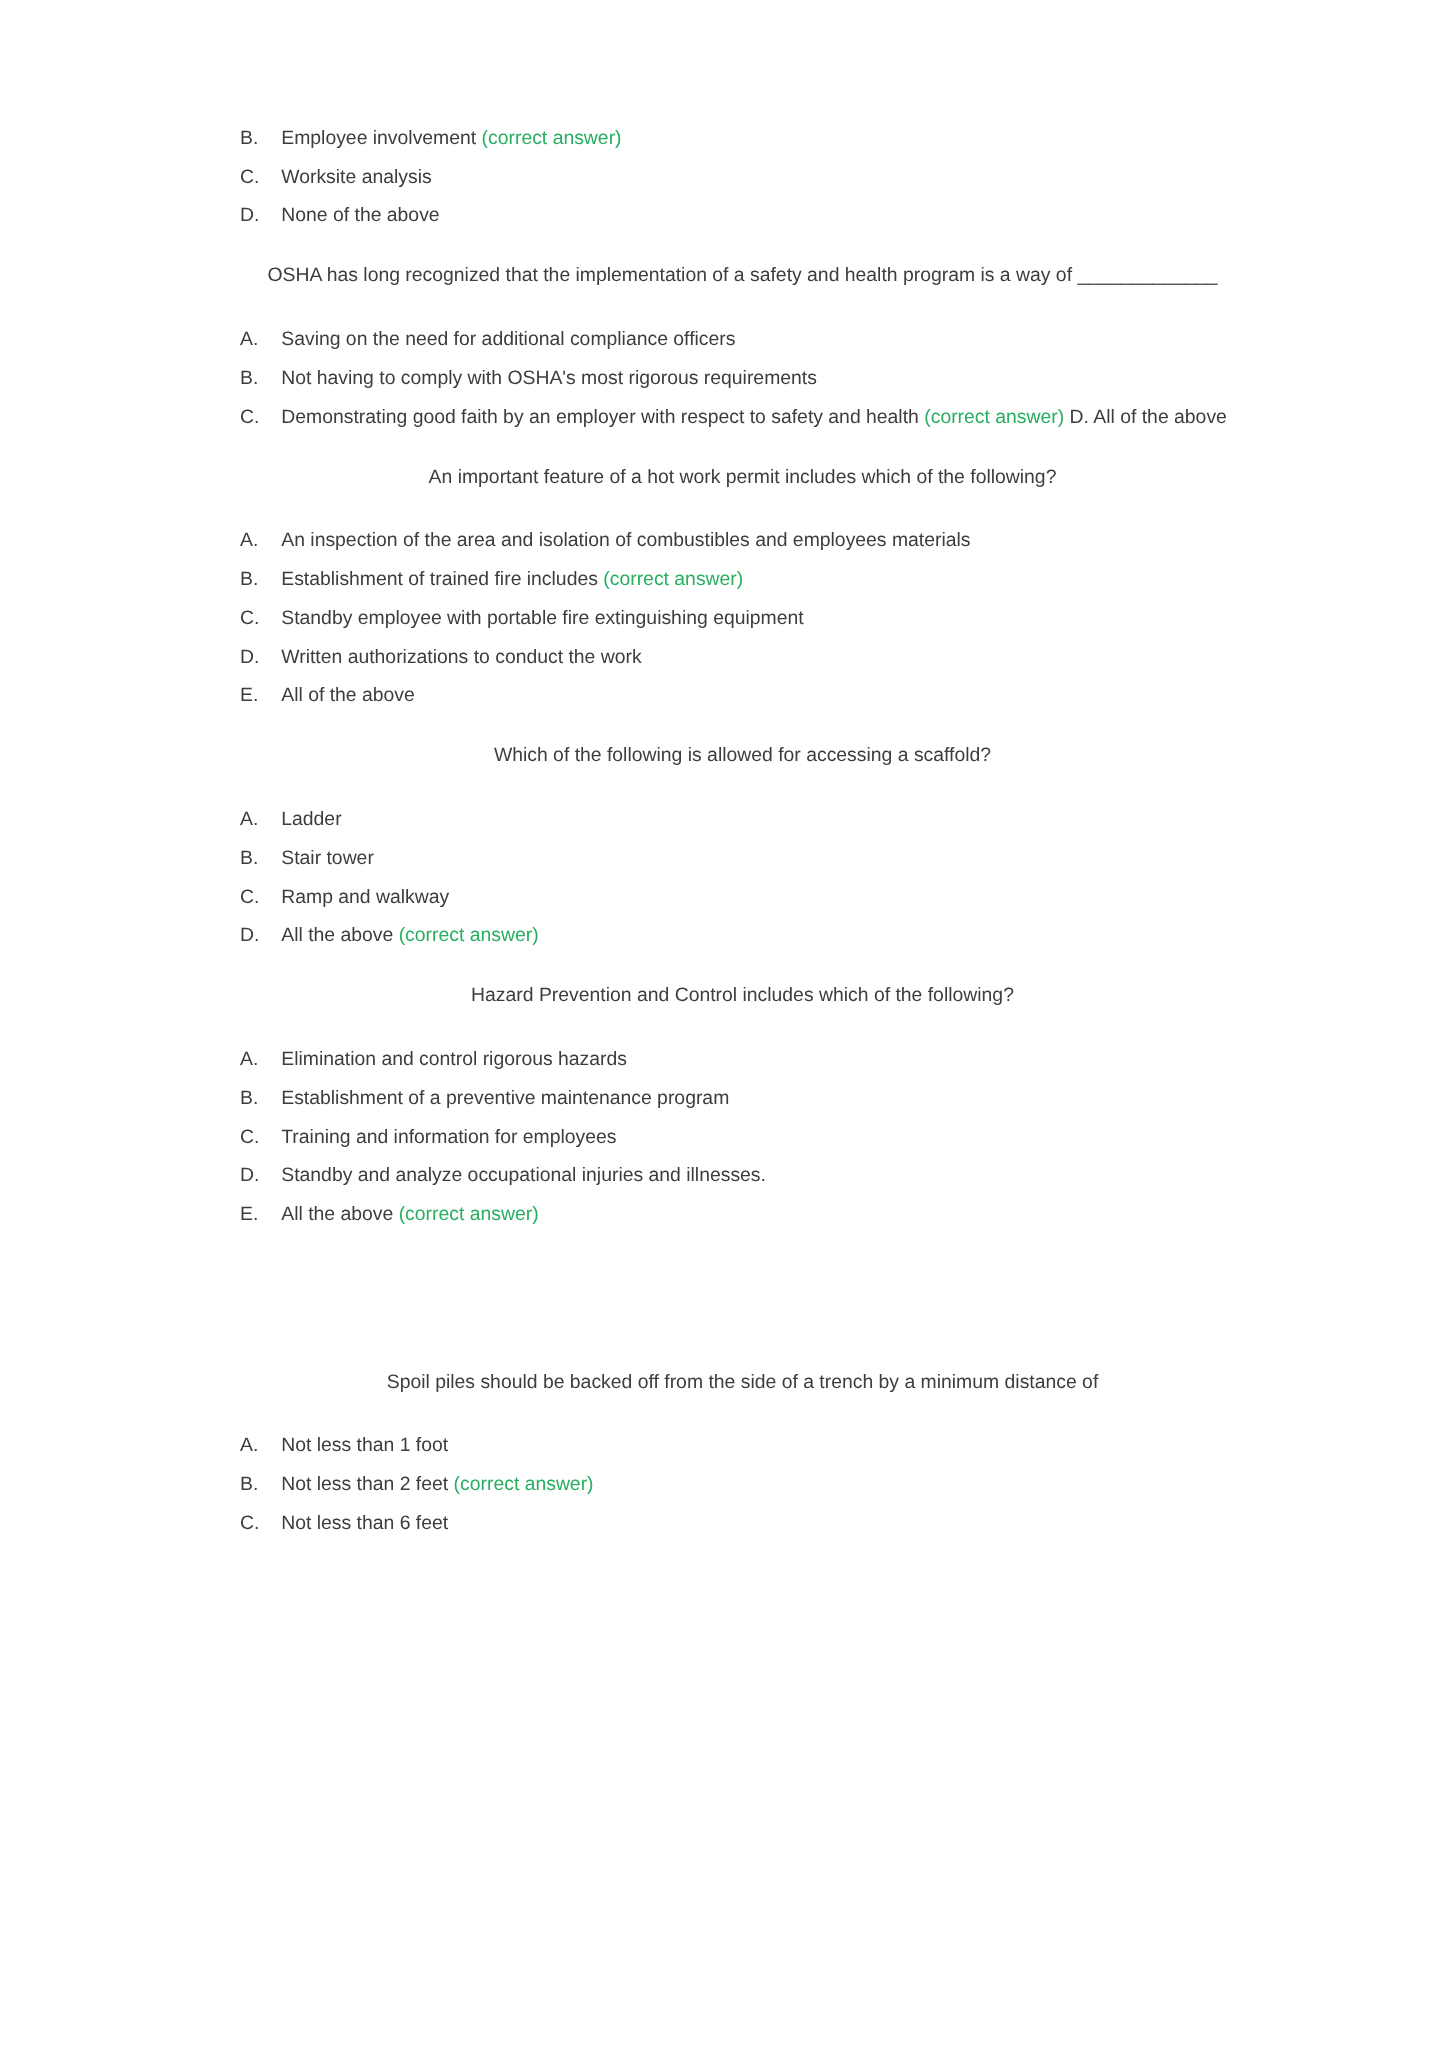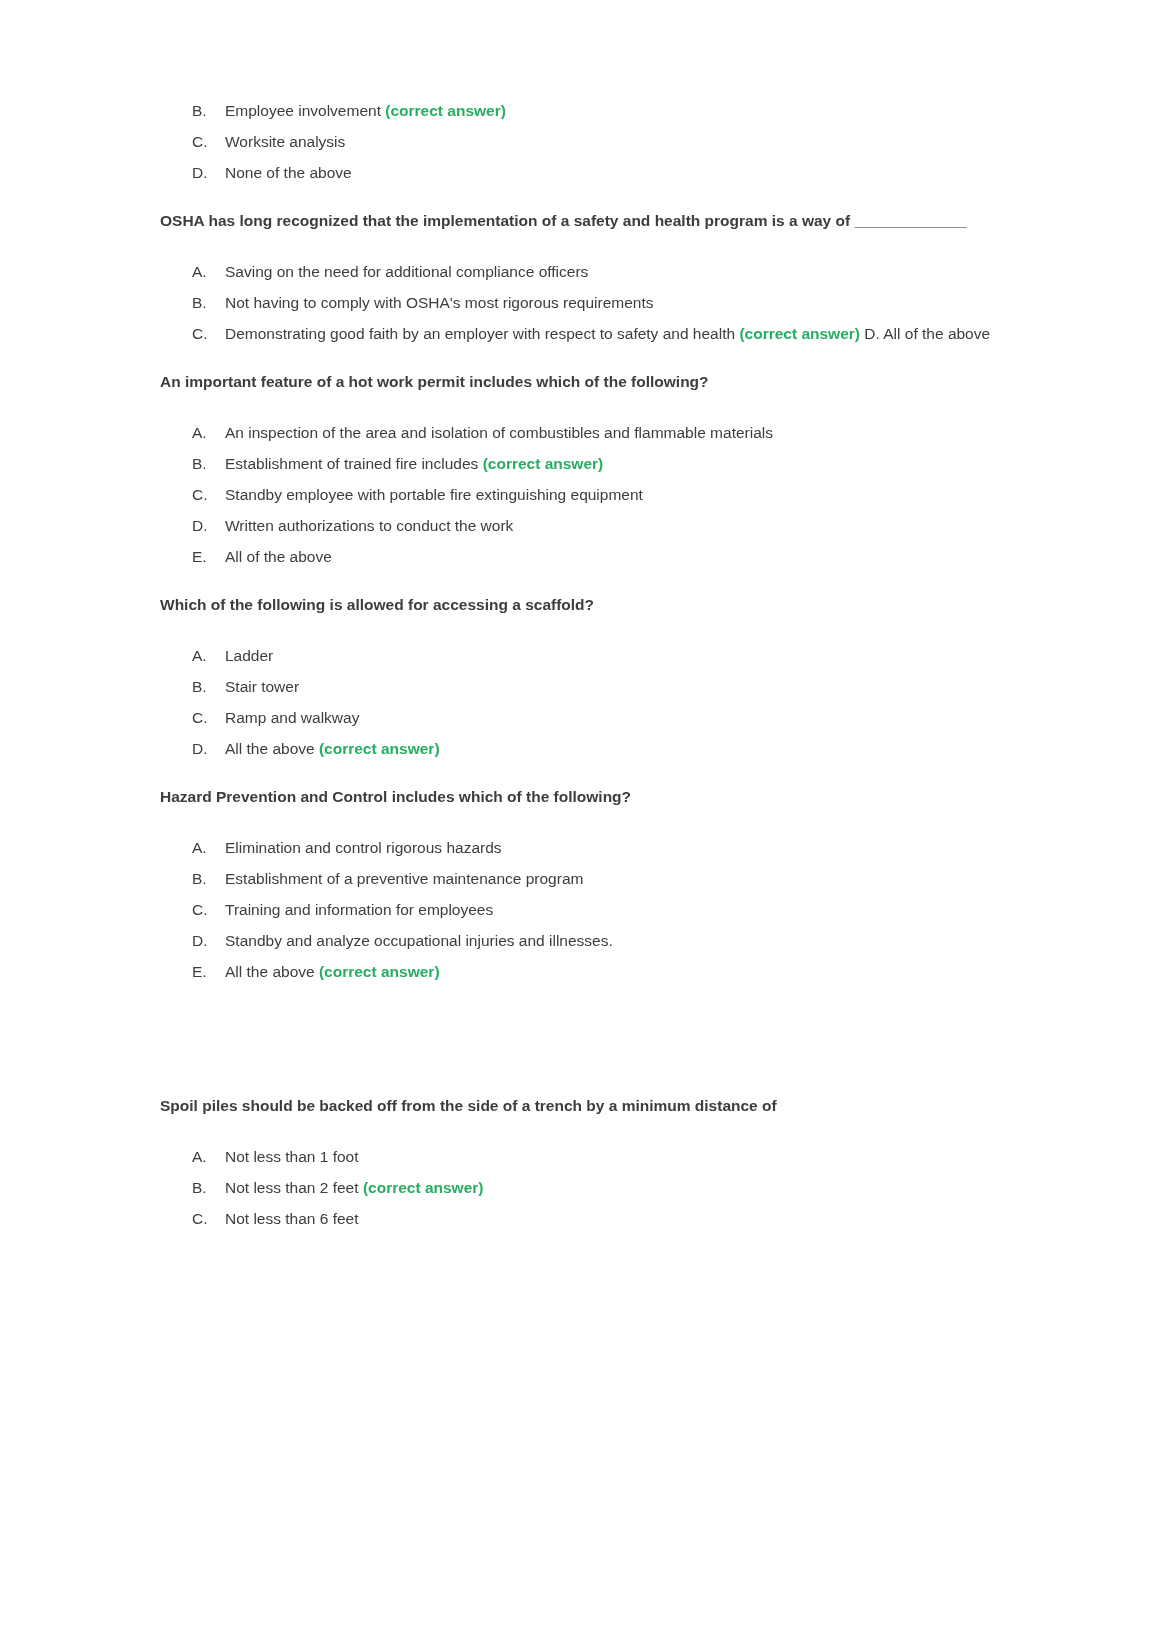--- a/index.html
+++ b/index.html
@@ -38,37 +38,38 @@
     flex: 0 0 33px;
     width: 33px;
   }
 
   .option .option-body {
     flex: 1 1 auto;
   }
 
   .correct-marker {
     color: var(--correct-color, #27ae60);
-    font-weight: 700;
+    font-weight: 400;
   }
 
   .question {
     margin-top: 26px;
   }
 
   .question.extra-gap {
     margin-top: 112px;
   }
 
   .question-title {
     font-size: 15.5px;
-    font-weight: 700;
+    font-weight: 400;
     line-height: 22px;
     margin-bottom: 29px;
     color: var(--text-color, #3d3d3d);
+    text-align: center;
   }
 </style>
 </head>
 <body style="background: rgb(255, 255, 255);">
 
 <div class="page">
   <div class="fragment-options" id="continuation-options">
       <div class="option">
         <span class="letter">B.</span>
         <span class="option-body"><span class="option-text">Employee involvement</span> <span class="correct-marker">(correct answer)</span></span>
@@ -99,21 +100,21 @@
             <span class="letter">C.</span>
             <span class="option-body"><span class="option-text">Demonstrating good faith by an employer with respect to safety and health</span> <span class="correct-marker">(correct answer)</span> <span class="option-suffix">D. All of the above</span></span>
           </div>
         </div>
       </div>
       <div class="question">
         <div class="question-title">An important feature of a hot work permit includes which of the following?</div>
         <div class="options">
           <div class="option">
             <span class="letter">A.</span>
-            <span class="option-body"><span class="option-text">An inspection of the area and isolation of combustibles and flammable materials</span></span>
+            <span class="option-body"><span class="option-text">An inspection of the area and isolation of combustibles and employees materials</span></span>
           </div>
           <div class="option">
             <span class="letter">B.</span>
             <span class="option-body"><span class="option-text">Establishment of trained fire includes</span> <span class="correct-marker">(correct answer)</span></span>
           </div>
           <div class="option">
             <span class="letter">C.</span>
             <span class="option-body"><span class="option-text">Standby employee with portable fire extinguishing equipment</span></span>
           </div>
           <div class="option">

